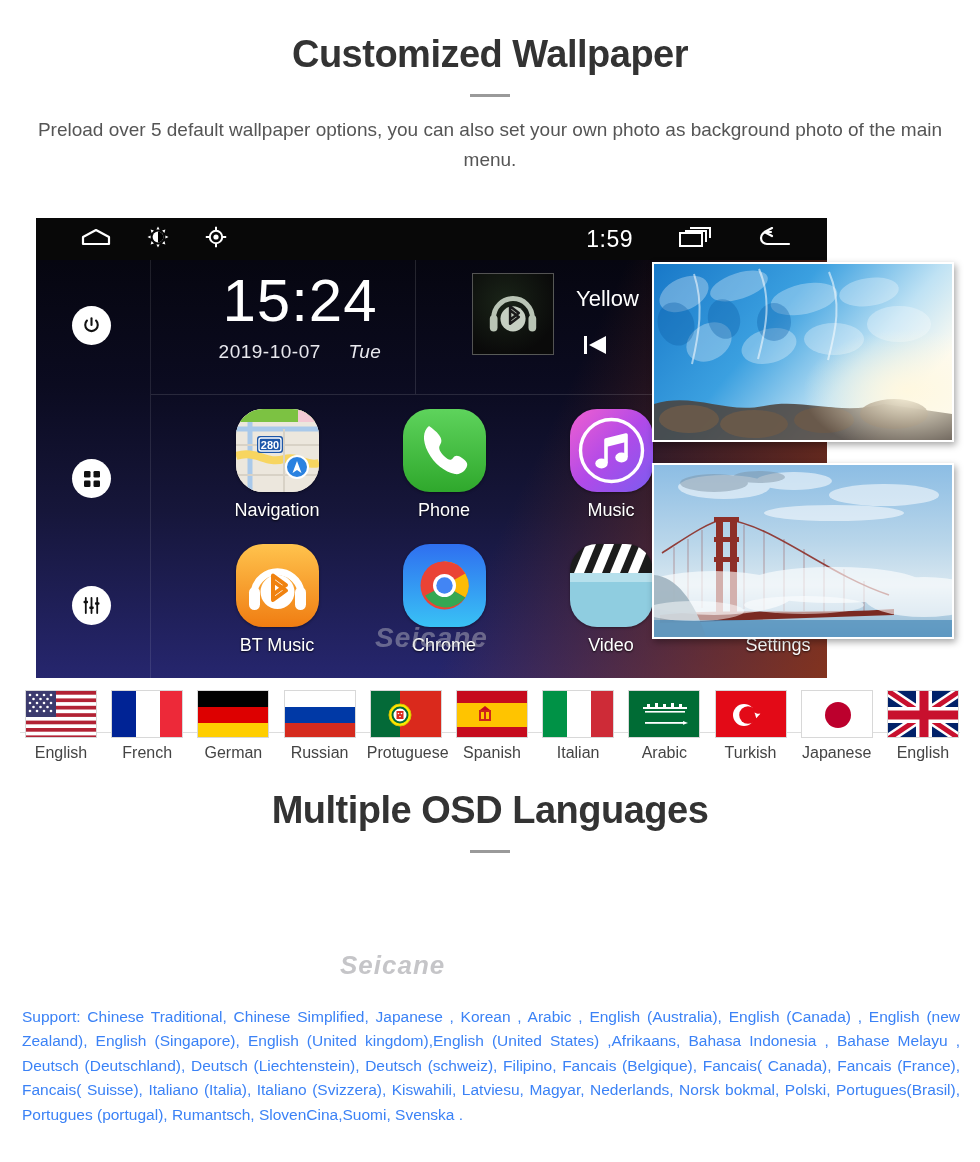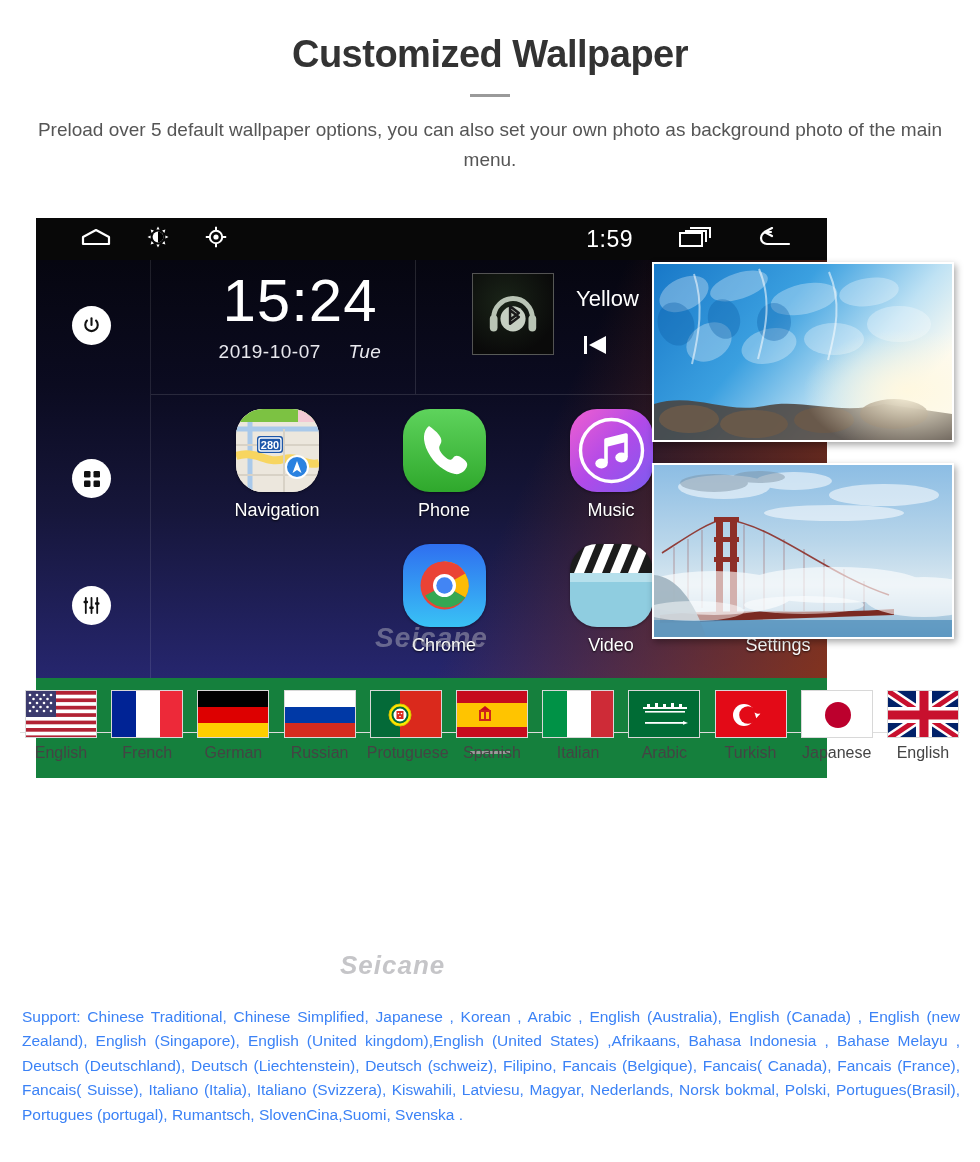--- a/index.html
+++ b/index.html
@@ -32,21 +32,21 @@
     text-align: center;
     font-size: 19px;
     line-height: 30px;
     color: #555555;
   }
 
   
   .headunit {
     position: absolute;
     left: 36px; top: 218px;
-    width: 791px; height: 560px;
+    width: 791px; height: 460px;
     background: #15803d;
     overflow: hidden;
   }
   .hu-statusbar {
     position: absolute; left: 0; top: 0;
     width: 100%; height: 42px;
     background: #080808;
     display: flex; align-items: center;
   }
   .sb-left { display: flex; align-items: center; gap: 36px; padding-left: 45px; }
@@ -367,20 +367,32 @@
             <circle cx="41.5" cy="41.5" r="31" fill="none" stroke="#fff" stroke-width="3.4"></circle>
             <path d="M36 54 L36 31 L56 26 L56 48" fill="none" stroke="#fff" stroke-width="3.6" stroke-linejoin="round"></path>
             <path d="M36 31 L56 26 L56 33 L36 38 Z" fill="#fff"></path>
             <ellipse cx="31.5" cy="54.5" rx="6.2" ry="5" fill="#fff"></ellipse>
             <ellipse cx="51.5" cy="48.5" rx="6.2" ry="5" fill="#fff"></ellipse>
           </svg>
         </div>
         <div class="label">Music</div>
       </div>
 
+      <div class="app c1 r2">
+        <div class="icon-wrap ic-btmusic">
+          <svg width="83" height="83" viewBox="0 0 83 83">
+            <path d="M18 47 A24 24 0 0 1 65 47" fill="none" stroke="#fff" stroke-width="7" stroke-linecap="round"></path>
+            <rect x="13" y="43" width="11" height="23" rx="5.5" fill="#fff"></rect>
+            <rect x="59" y="43" width="11" height="23" rx="5.5" fill="#fff"></rect>
+            <circle cx="41.5" cy="48" r="17" fill="#ffffff"></circle>
+            <path d="M37 37 L50 46.5 L37 56 L37 31.5 L50 41 L37 50.5" fill="none" stroke="#f0820f" stroke-width="4" stroke-linejoin="round"></path>
+          </svg>
+        </div>
+        <div class="label">BT Music</div>
+      </div>
 
       <div class="app c2 r2">
         <div class="icon-wrap ic-chrome">
           <svg width="83" height="83" viewBox="0 0 83 83">
             <circle cx="41.5" cy="41.5" r="24" fill="#ea4335"></circle>
             <path d="M41.5 17.5 A24 24 0 0 1 62.3 53.5 L41.5 41.5 Z" fill="#fbbc05"></path>
             <path d="M62.3 53.5 A24 24 0 0 1 22.2 51.6 L41.5 41.5 Z" fill="#34a853"></path>
             <path d="M20.7 29.5 A24 24 0 0 1 62.3 29.5 L41.5 41.5 Z" fill="#ea4335"></path>
             <circle cx="41.5" cy="41.5" r="11.5" fill="#ffffff"></circle>
             <circle cx="41.5" cy="41.5" r="8.2" fill="#4285f4"></circle>
@@ -524,20 +536,21 @@
         <ellipse cx="40" cy="146" rx="50" ry="10"></ellipse>
         <ellipse cx="150" cy="140" rx="60" ry="9"></ellipse>
       </g>
     </svg>
   </div>
 
   <div class="divider-rule"></div>
 </div>
 
 <div class="section-2">
+  <h1 class="sec-title sec2-title">Multiple OSD Languages</h1>
   <div class="title-rule"></div>
 </div>
 
 <div class="flag-row">
 
   <div class="flag-cell">
     <div class="flag-img">
       <svg width="72" height="48" viewBox="0 0 72 48" preserveAspectRatio="none">
         <rect width="72" height="48" fill="#ffffff"></rect>
         <g fill="#b22234">

